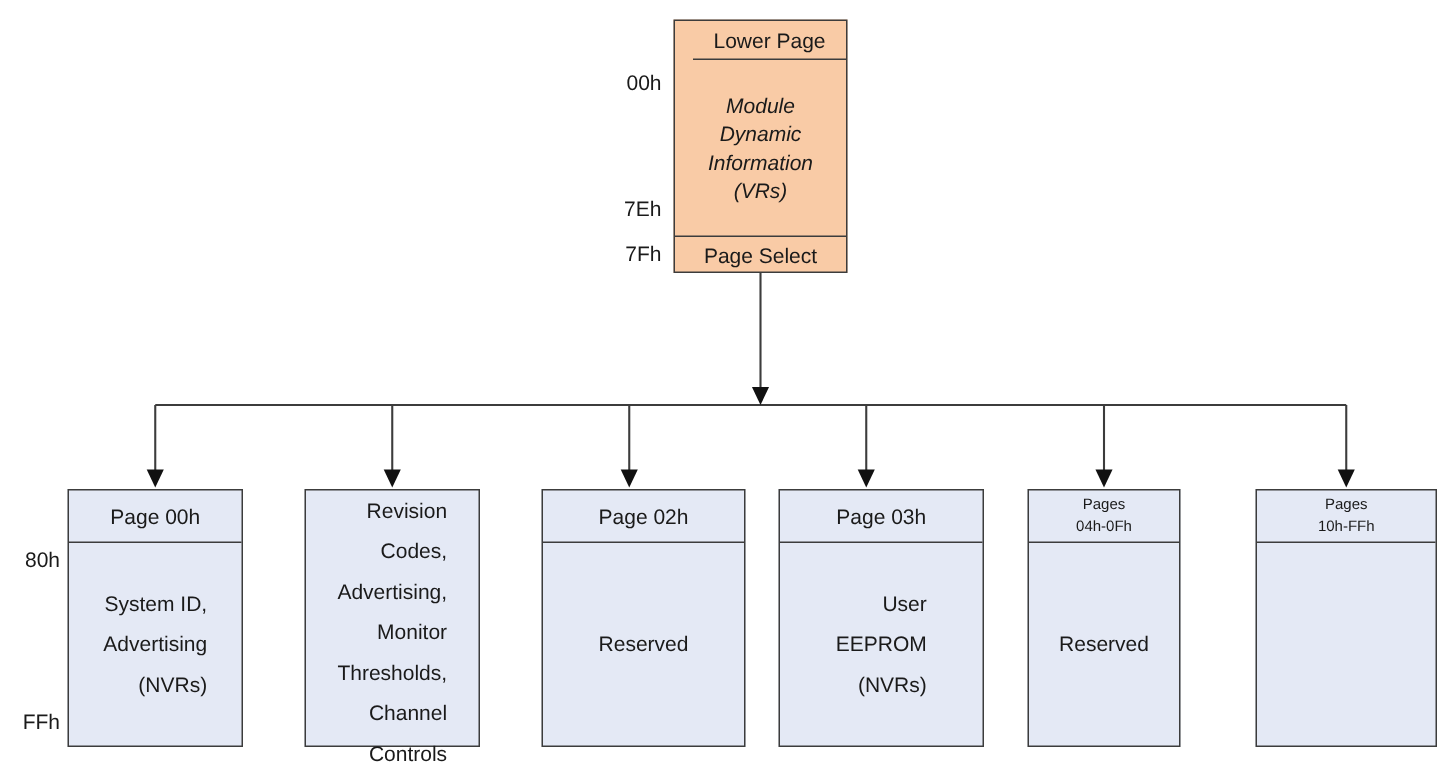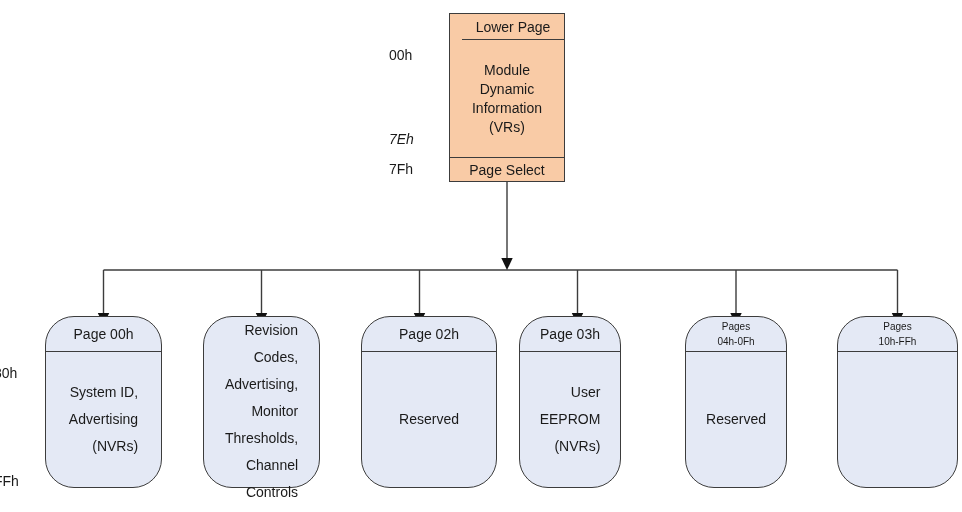--- a/index.html
+++ b/index.html
@@ -10,38 +10,38 @@
     --bg:#FFFFFF;
   }
   *{margin:0;padding:0;box-sizing:border-box;}
   html,body{background:var(--bg);}
   body{font-family:"Liberation Sans","DejaVu Sans",sans-serif;color:var(--text);}
   .stage{position:relative;width:962px;height:512px;background:var(--bg);overflow:hidden;}
 
   .membox{position:absolute;border:1.5px solid var(--border);display:flex;flex-direction:column;font-size:14px;}
   .upper{background:var(--upper-fill);left:449px;top:13px;width:116px;height:169px;}
   .upper .hdr{height:26px;border-bottom:1.2px solid var(--border);display:flex;align-items:center;justify-content:center;margin-left:12px;}
-  .upper .bdy{flex:1;display:flex;align-items:center;justify-content:center;text-align:center;line-height:19px;}
+  .upper .bdy{flex:1;display:flex;align-items:center;justify-content:center;text-align:center;line-height:19px;font-style:italic;}
   .upper .ftr{height:24px;border-top:1.2px solid var(--border);display:flex;align-items:center;justify-content:center;}
 
-  .pagebox{background:var(--lower-fill);top:316px;height:172px;border-radius:29px;}
+  .pagebox{background:var(--lower-fill);top:326px;height:172px;}
   .pagebox .hdr{height:35px;border-bottom:1.2px solid var(--border);display:flex;align-items:center;justify-content:center;text-align:center;line-height:15px;}
   .pagebox .hdr.two{font-size:10px;}
   .pagebox .bdy{flex:1;display:flex;align-items:center;justify-content:center;text-align:right;line-height:27px;}
 
   .p1{left:45px;width:117px;}
   .p2{left:203px;width:117px;}
   .p3{left:361px;width:136px;}
-  .p4{left:519px;width:102px;}
+  .p4{left:519px;width:137px;}
   .p5{left:685px;width:102px;}
   .p6{left:837px;width:121px;}
 
-  .addr{position:absolute;font-size:14px;text-align:left;width:52px;line-height:16px;}
+  .addr{position:absolute;font-size:14px;text-align:right;width:52px;line-height:16px;}
   .a00{left:389px;top:47px;}
-  .a7e{left:389px;top:131px;font-style:italic;}
+  .a7e{left:389px;top:131px;}
   .a7f{left:389px;top:161px;}
   .a80{left:-6px;top:365px;width:46px;}
   .aff{left:-6px;top:473px;width:46px;}
 
   .ml{white-space:pre-line;}
   svg.wires{position:absolute;left:0;top:0;pointer-events:none;}
 </style>
 </head>
 <body>
 

